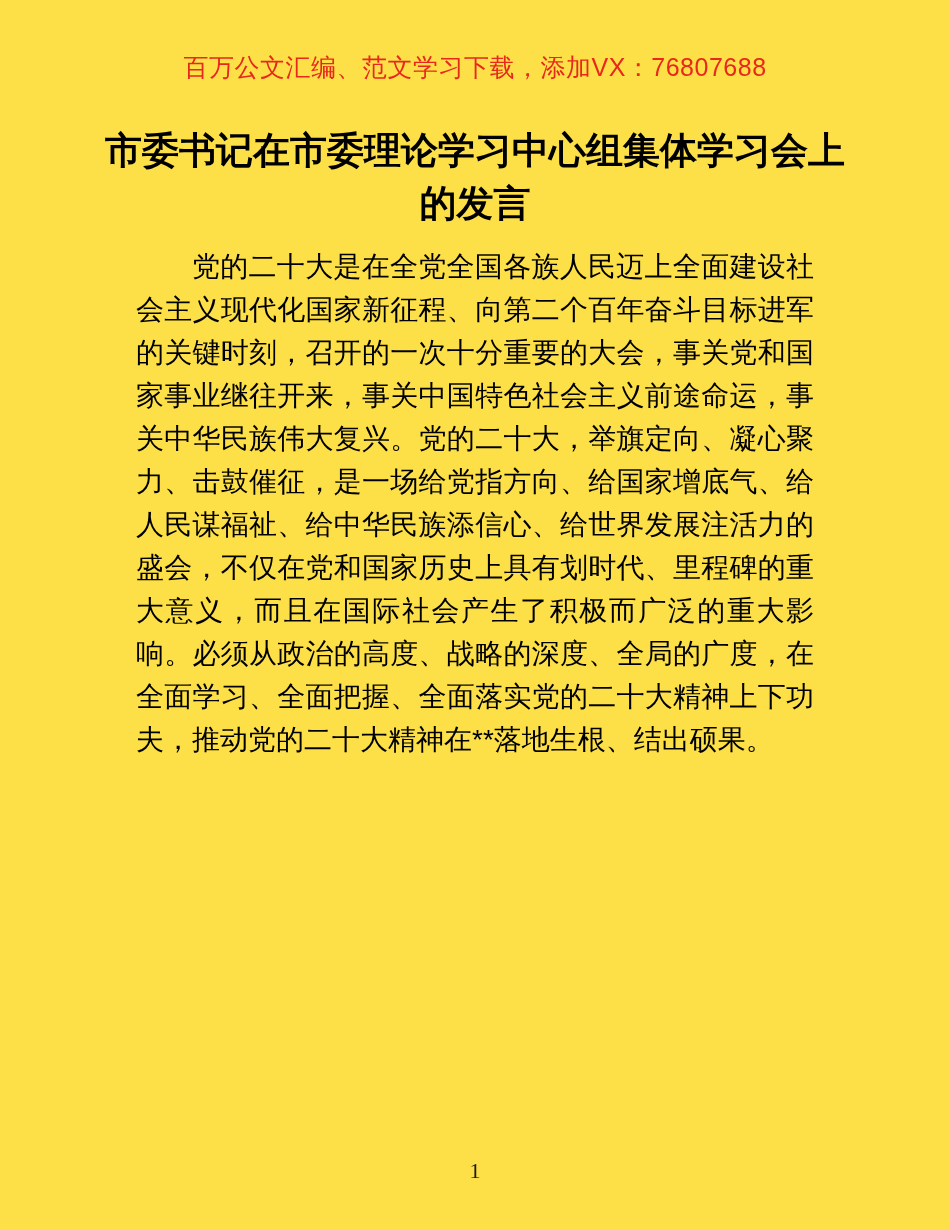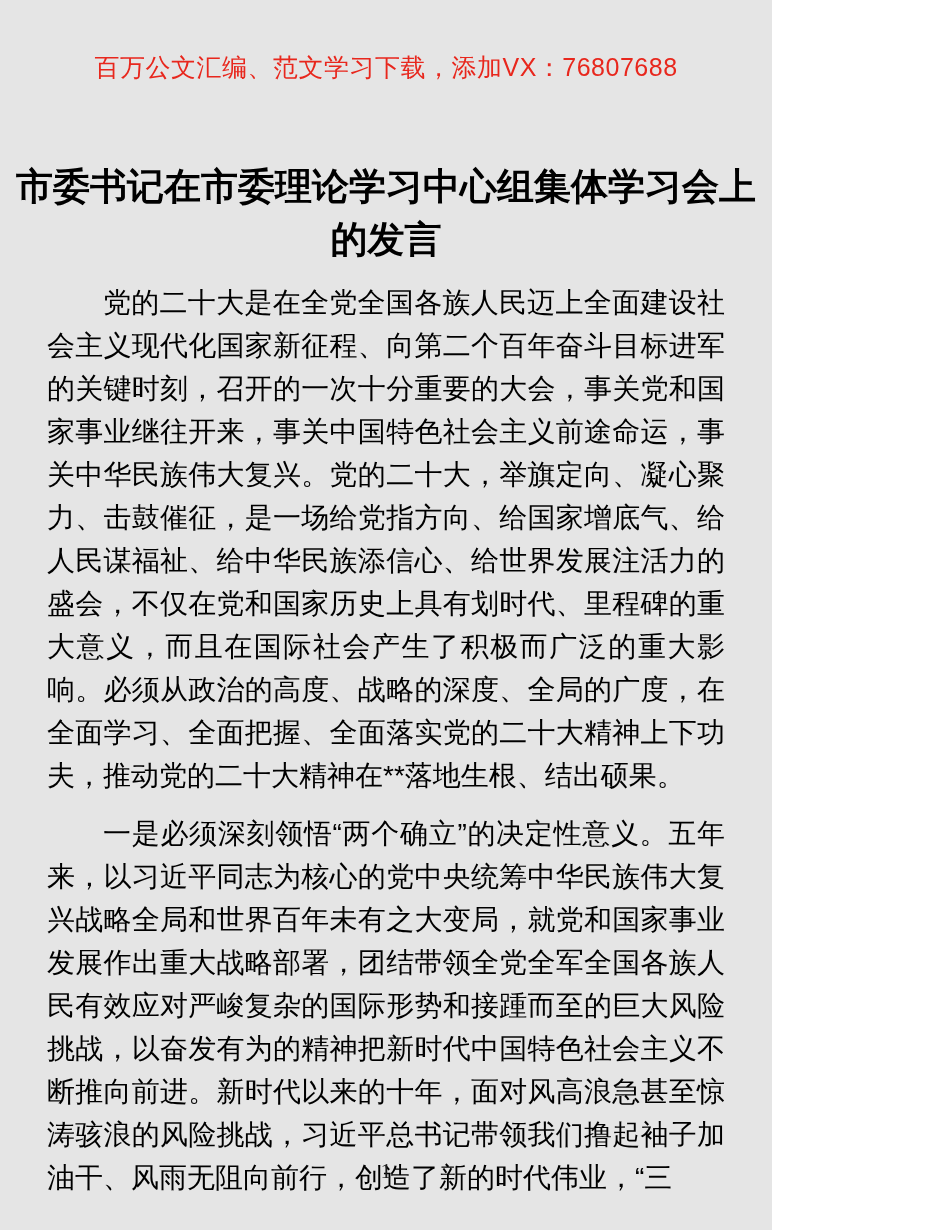--- a/index.html
+++ b/index.html
@@ -5,34 +5,34 @@
   * { margin: 0; padding: 0; box-sizing: border-box; }
   html, body {
     width: 950px;
     height: 1230px;
     background: #ffffff;
     font-family: "Liberation Sans", sans-serif;
     overflow: hidden;
   }
   .page {
     position: relative;
-    width: 772px;
+    width: 950px;
     height: 1230px;
-    background: #e5e5e5;
+    background: #fde047;
   }
   .header-notice {
     padding-top: 50px;
     text-align: center;
     font-size: 25px;
     line-height: 34px;
     color: #e8271d;
     letter-spacing: 0.5px;
   }
   .doc-title {
-    margin-top: 76px;
+    margin-top: 40px;
     text-align: center;
     font-weight: bold;
     font-size: 37px;
     line-height: 53px;
     color: #000000;
   }
   .doc-title .title-line { display: block; }
   .content {
     width: 708px;
     margin: 10px auto 0 auto;
@@ -66,20 +66,19 @@
 
   <div class="header-notice">百万公文汇编、范文学习下载，添加VX：76807688</div>
 
   <h1 class="doc-title">
     <span class="title-line">市委书记在市委理论学习中心组集体学习会上</span>
     <span class="title-line">的发言</span>
   </h1>
 
   <div class="content">
     <p>党的二十大是在全党全国各族人民迈上全面建设社会主义现代化国家新征程、向第二个百年奋斗目标进军的关键时刻，召开的一次十分重要的大会，事关党和国家事业继往开来，事关中国特色社会主义前途命运，事关中华民族伟大复兴。党的二十大，举旗定向、凝心聚力、击鼓催征，是一场给党指方向、给国家增底气、给人民谋福祉、给中华民族添信心、给世界发展注活力的盛会，不仅在党和国家历史上具有划时代、里程碑的重大意义，而且在国际社会产生了积极而广泛的重大影响。必须从政治的高度、战略的深度、全局的广度，在全面学习、全面把握、全面落实党的二十大精神上下功夫，推动党的二十大精神在**落地生根、结出硕果。</p>
-    <p>一是必须深刻领悟“两个确立”的决定性意义。五年来，以习近平同志为核心的党中央统筹中华民族伟大复兴战略全局和世界百年未有之大变局，就党和国家事业发展作出重大战略部署，团结带领全党全军全国各族人民有效应对严峻复杂的国际形势和接踵而至的巨大风险挑战，以奋发有为的精神把新时代中国特色社会主义不断推向前进。新时代以来的十年，面对风高浪急甚至惊涛骇浪的风险挑战，习近平总书记带领我们撸起袖子加油干、风雨无阻向前行，创造了新的时代伟业，“三</p>
   </div>
 
   <div class="page-footer">
     <span>1</span>
   </div>
 
 </div>
 
 </body></html>

